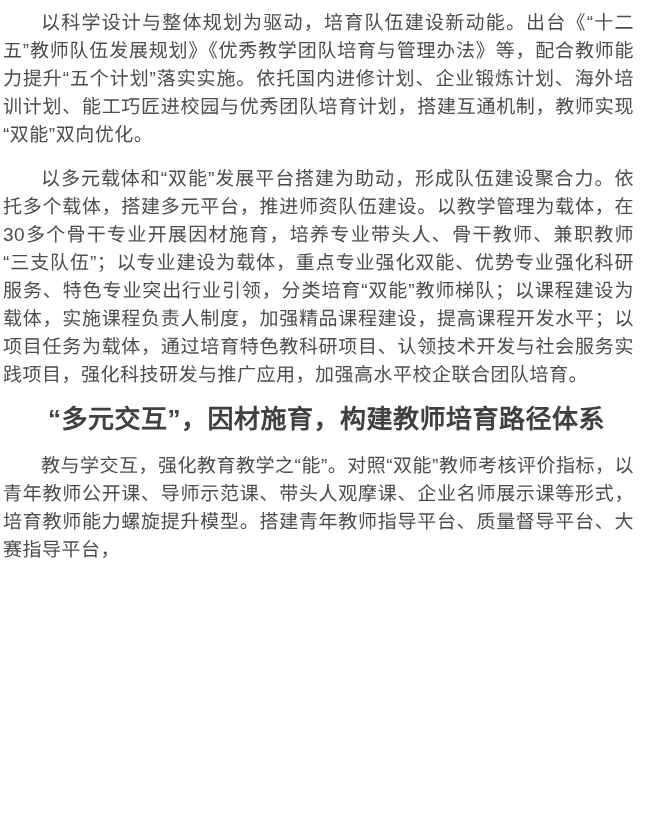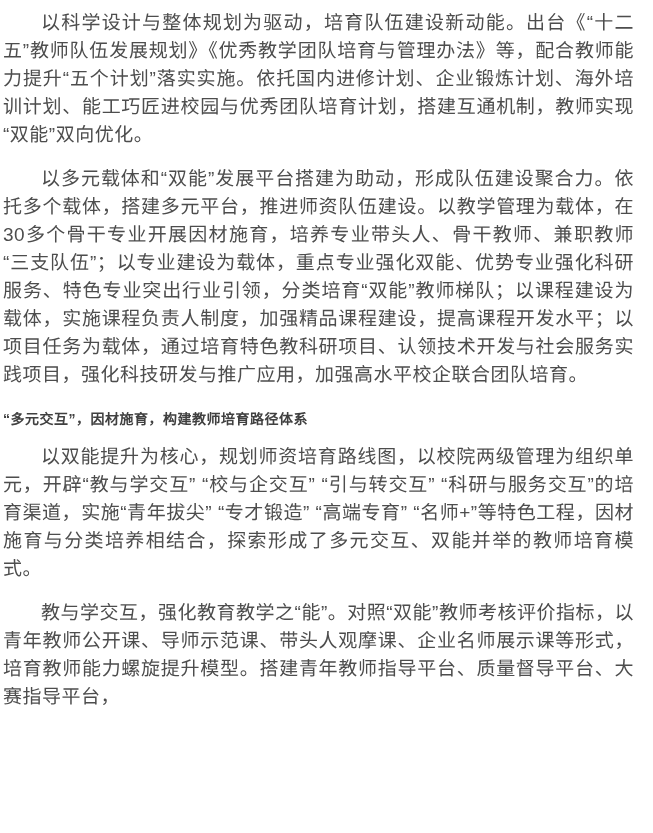--- a/index.html
+++ b/index.html
@@ -19,30 +19,29 @@
   }
   .para {
     margin: 0 16px 16px 0;
     text-indent: 2em;
     text-align: justify;
   }
   .para:last-child {
     margin-bottom: 0;
   }
   .section-heading {
-    font-size: 14px;
+    font-size: 26px;
     line-height: 28px;
     font-weight: bold;
     color: #404040;
-    text-align: left;
-    margin: 0 0 10px 0;
+    text-align: center;
+    margin: 0 0 19px 0;
   }
 </style>
 </head>
 <body>
 
 <main class="article">
   <p class="para">以科学设计与整体规划为驱动，培育队伍建设新动能。出台《“十二五”教师队伍发展规划》《优秀教学团队培育与管理办法》等，配合教师能力提升“五个计划”落实实施。依托国内进修计划、企业锻炼计划、海外培训计划、能工巧匠进校园与优秀团队培育计划，搭建互通机制，教师实现“双能”双向优化。</p>
   <p class="para">以多元载体和“双能”发展平台搭建为助动，形成队伍建设聚合力。依托多个载体，搭建多元平台，推进师资队伍建设。以教学管理为载体，在30多个骨干专业开展因材施育，培养专业带头人、骨干教师、兼职教师“三支队伍”；以专业建设为载体，重点专业强化双能、优势专业强化科研服务、特色专业突出行业引领，分类培育“双能”教师梯队；以课程建设为载体，实施课程负责人制度，加强精品课程建设，提高课程开发水平；以项目任务为载体，通过培育特色教科研项目、认领技术开发与社会服务实践项目，强化科技研发与推广应用，加强高水平校企联合团队培育。</p>
   <h3 class="section-heading">“多元交互”，因材施育，构建教师培育路径体系</h3>
-  <p class="para">以双能提升为核心，规划师资培育路线图，以校院两级管理为组织单元，开辟“教与学交互” “校与企交互” “引与转交互” “科研与服务交互”的培育渠道，实施“青年拔尖” “专才锻造” “高端专育” “名师+”等特色工程，因材施育与分类培养相结合，探索形成了多元交互、双能并举的教师培育模式。</p>
   <p class="para">教与学交互，强化教育教学之“能”。对照“双能”教师考核评价指标，以青年教师公开课、导师示范课、带头人观摩课、企业名师展示课等形式，培育教师能力螺旋提升模型。搭建青年教师指导平台、质量督导平台、大赛指导平台，</p>
 </main>
 
 </body></html>

